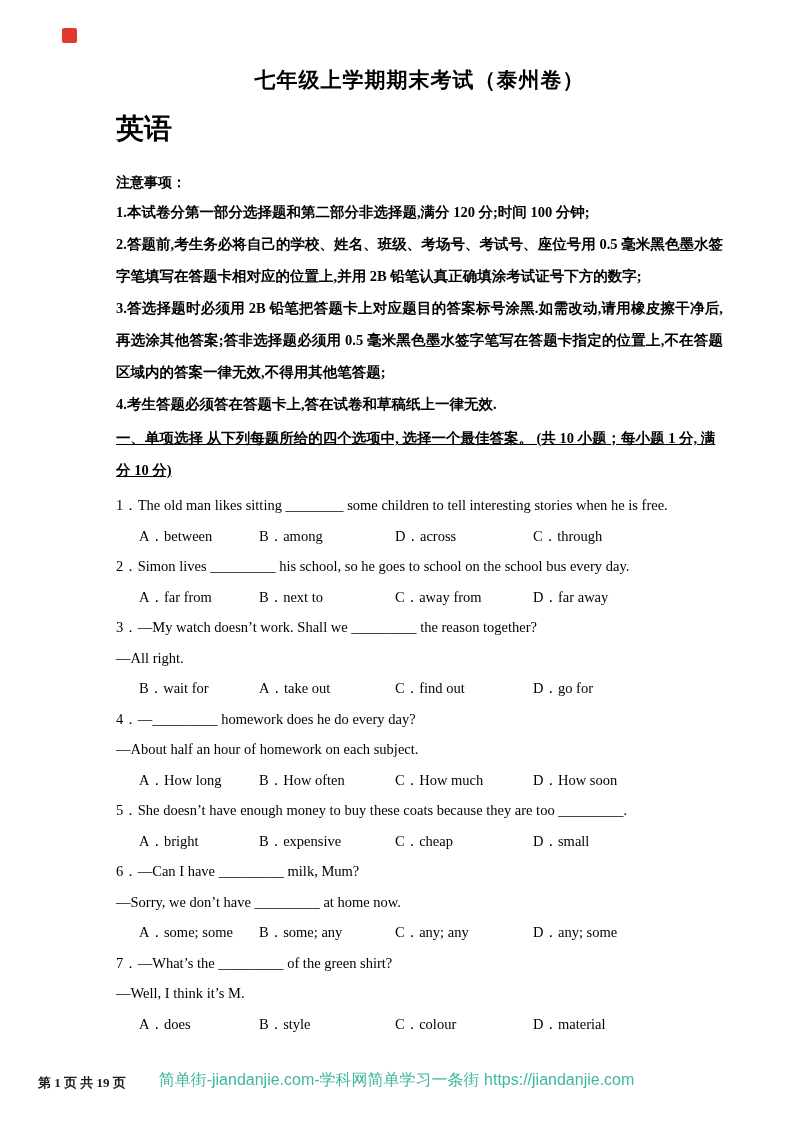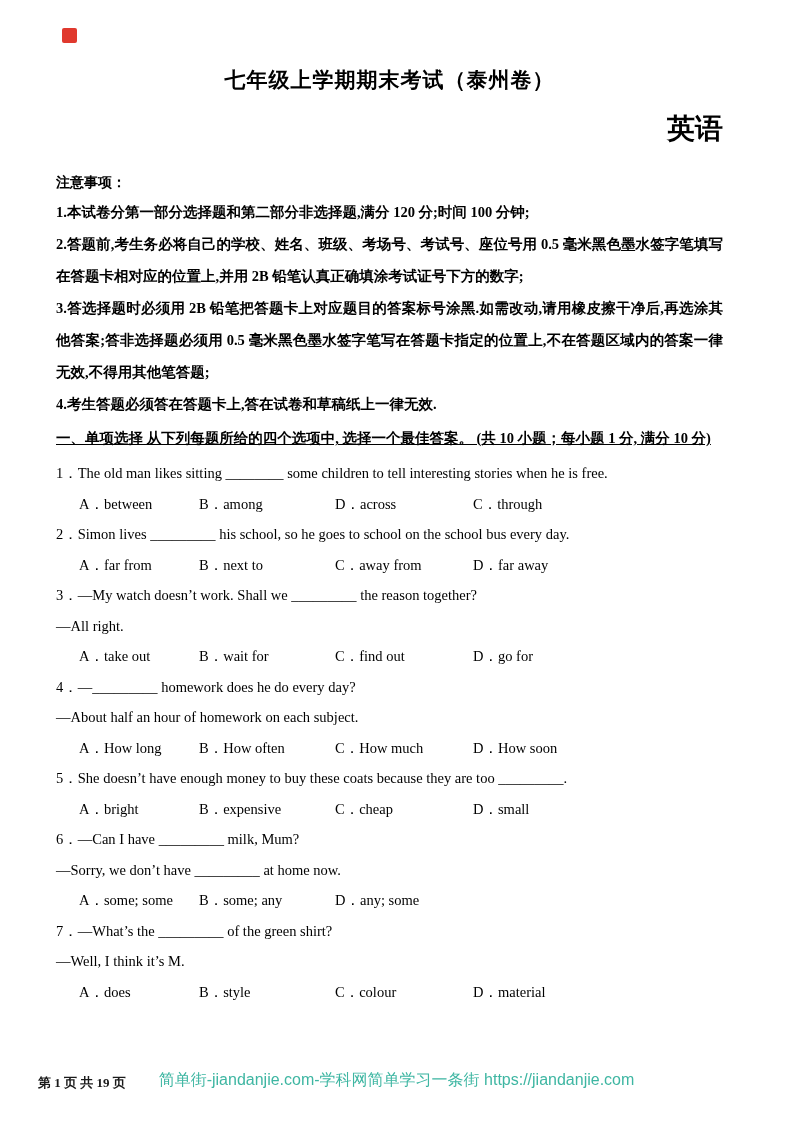--- a/index.html
+++ b/index.html
@@ -15,30 +15,31 @@
   .corner-mark {
     position: absolute;
     left: 62px;
     top: 28px;
     width: 15px;
     height: 15px;
     background: #e0392e;
     border-radius: 2px;
   }
   .page {
-    padding: 66px 70px 0 56px;
+    padding: 66px 70px 0 72px;
+    margin-left: 44px;
   }
   .title {
     text-align: center;
     font-weight: 700;
     font-size: 21px;
     letter-spacing: 1px;
   }
   .subject {
-    text-align: right;
+    text-align: left;
     font-weight: 700;
     font-size: 28px;
     margin-top: 16px;
   }
   .notices { margin-top: 22px; }
   .notice-heading {
     font-weight: 700;
     font-size: 14px;
     line-height: 26px;
   }
@@ -135,22 +136,22 @@
         <span>B．next to</span>
         <span>C．away from</span>
         <span>D．far away</span>
       </div>
     </div>
 
     <div class="question">
       <p class="qline">3．—My watch doesn’t work. Shall we _________ the reason together?</p>
       <p class="qline">—All right.</p>
       <div class="options">
+        <span>B．wait for</span>
         <span>A．take out</span>
-        <span>B．wait for</span>
         <span>C．find out</span>
         <span>D．go for</span>
       </div>
     </div>
 
     <div class="question">
       <p class="qline">4．—_________ homework does he do every day?</p>
       <p class="qline">—About half an hour of homework on each subject.</p>
       <div class="options">
         <span>A．How long</span>
@@ -169,20 +170,21 @@
         <span>D．small</span>
       </div>
     </div>
 
     <div class="question">
       <p class="qline">6．—Can I have _________ milk, Mum?</p>
       <p class="qline">—Sorry, we don’t have _________ at home now.</p>
       <div class="options">
         <span>A．some; some</span>
         <span>B．some; any</span>
+        <span>C．any; any</span>
         <span>D．any; some</span>
       </div>
     </div>
 
     <div class="question">
       <p class="qline">7．—What’s the _________ of the green shirt?</p>
       <p class="qline">—Well, I think it’s M.</p>
       <div class="options">
         <span>A．does</span>
         <span>B．style</span>

